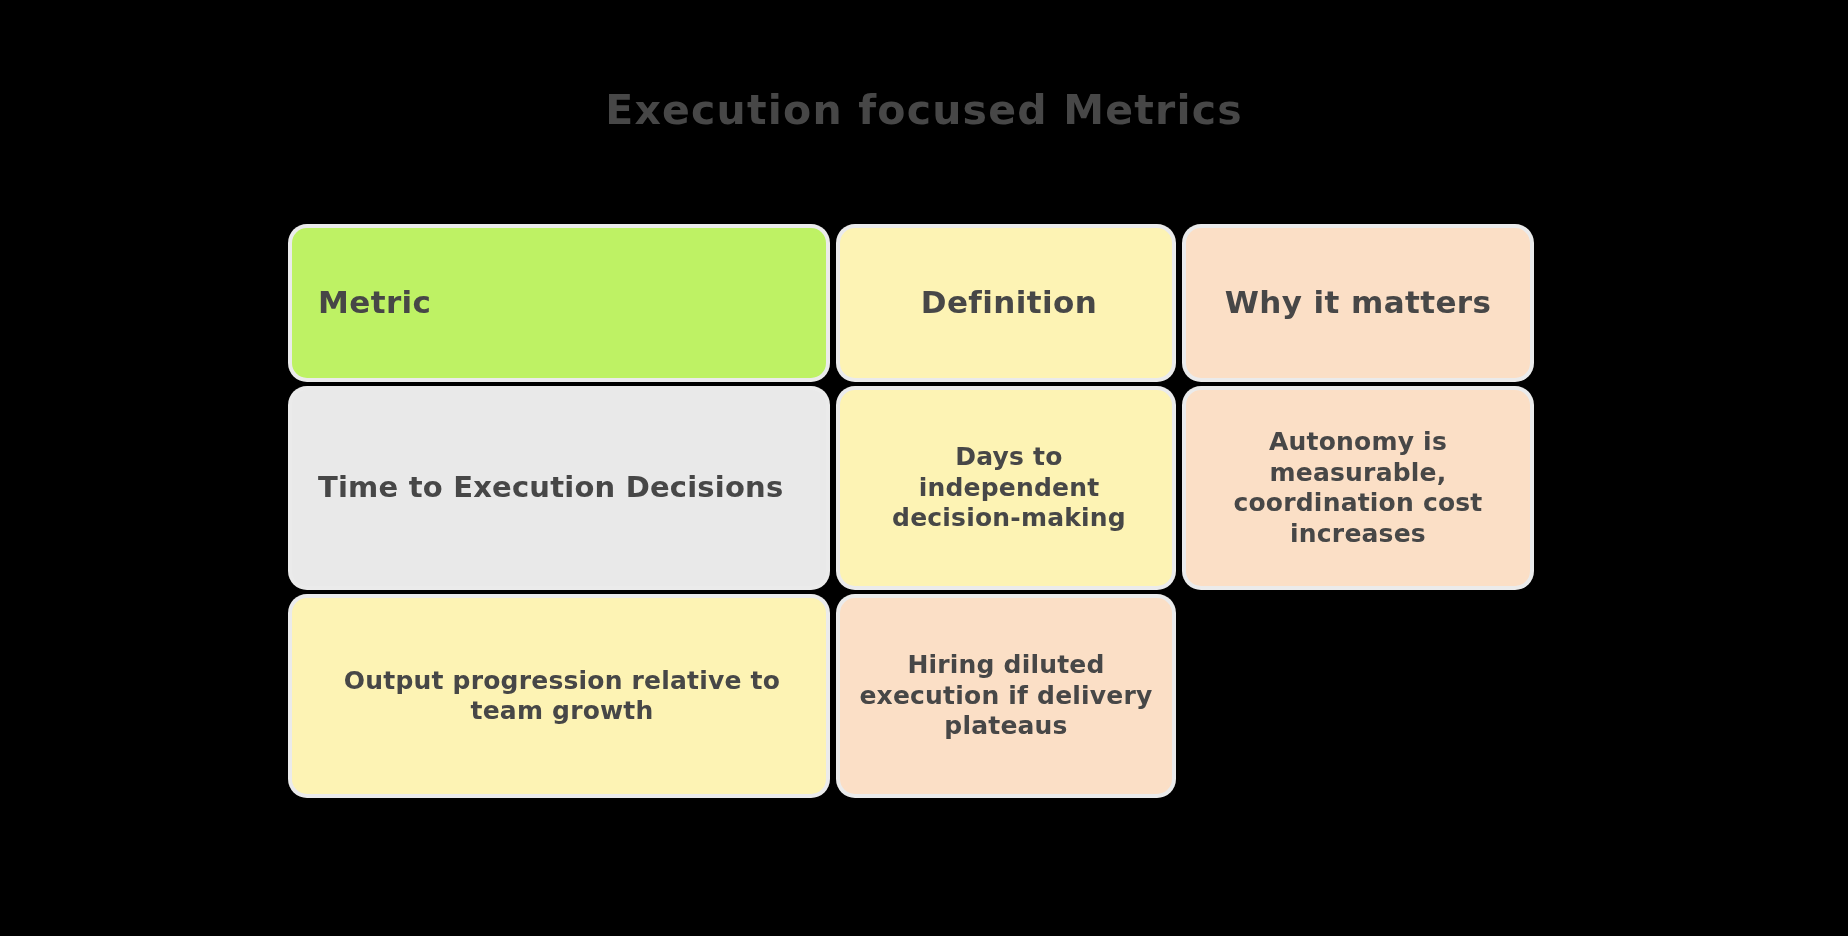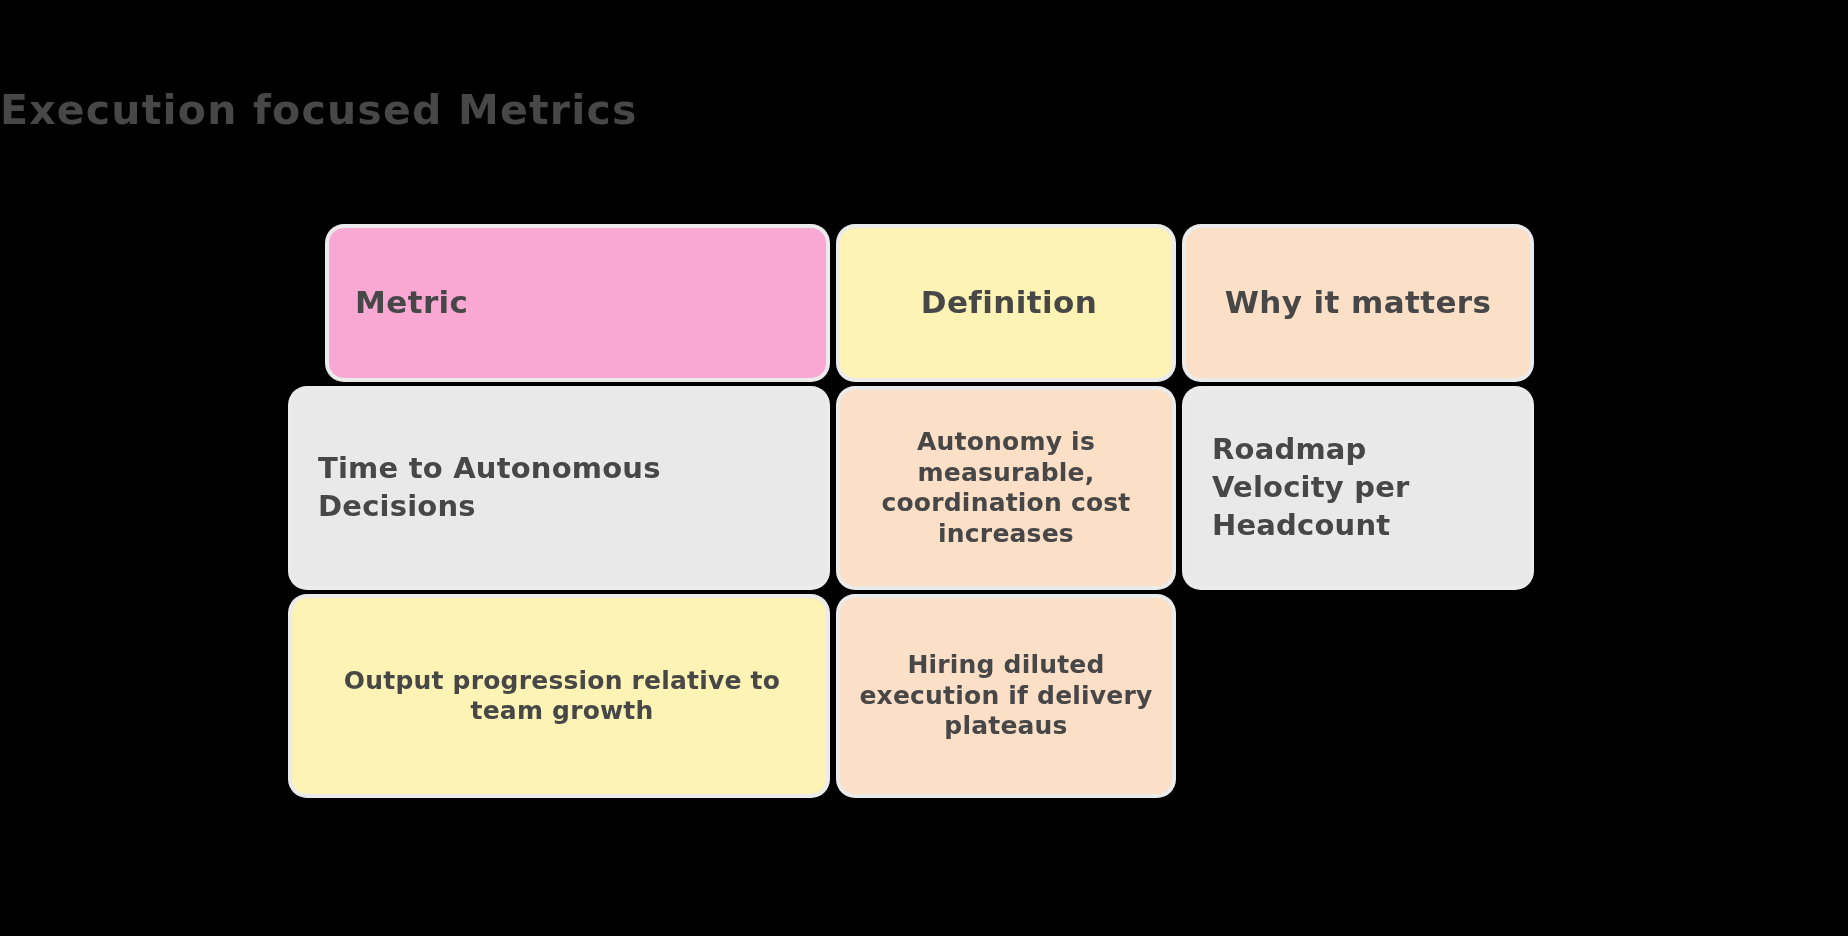--- a/index.html
+++ b/index.html
@@ -16,21 +16,21 @@
     font-family: "DejaVu Sans", sans-serif;
     position: relative;
   }
 
   
   .page-title {
     position: absolute;
     top: 86px;
     left: 0;
     width: 1848px;
-    text-align: left;
+    text-align: center;
     font-family: "DejaVu Sans", sans-serif;
     font-size: 41px;
     font-weight: 700;
     letter-spacing: 1.2px;
     color: #474747;
     white-space: nowrap;
   }
 
   
   .metrics-grid {
@@ -78,21 +78,21 @@
   .cell.col-metric.body .cell-text {
     font-size: 29px;
     line-height: 1.3;
   }
 
   
   .align-left   { text-align: left; }
   .align-center { text-align: center; }
 
   
-  .bg-green  { background: #f9a8d4; margin-left: 37px; }
+  .bg-green  { background: #bef264; }
   .bg-yellow { background: #fdf3b4; }
   .bg-peach  { background: #fbdfc6; }
   .bg-gray   { background: #e9e9e9; }
 
   .col-definition.body,
   .col-definition.header { padding-left: 22px; padding-right: 16px; }
   .col-why.body,
   .col-why.header { padding-left: 16px; padding-right: 16px; }
 
   
@@ -123,31 +123,31 @@
 
   <div class="cell header col-definition bg-yellow">
     <span class="cell-text align-center">Definition</span>
   </div>
 
   <div class="cell header col-why bg-peach">
     <span class="cell-text align-center">Why it matters</span>
   </div>
 
   <div class="cell body col-metric bg-gray">
-    <span class="cell-text align-left">Time to Autonomous Decisions</span>
+    <span class="cell-text align-left">Time to Execution Decisions</span>
   </div>
 
+  <div class="cell body col-definition bg-yellow">
+    <span class="cell-text align-center">Days to independent decision-making</span>
+  </div>
 
   <div class="cell body col-why bg-peach">
     <span class="cell-text align-center">Autonomy is measurable, coordination cost increases</span>
   </div>
 
-  <div class="cell body col-metric bg-gray">
-    <span class="cell-text align-left">Roadmap Velocity per Headcount</span>
-  </div>
 
   <div class="cell body col-definition bg-yellow">
     <span class="cell-text align-center">Output progression relative to team growth</span>
   </div>
 
   <div class="cell body col-why bg-peach">
     <span class="cell-text align-center">Hiring diluted execution if delivery plateaus</span>
   </div>
 
 </div>

